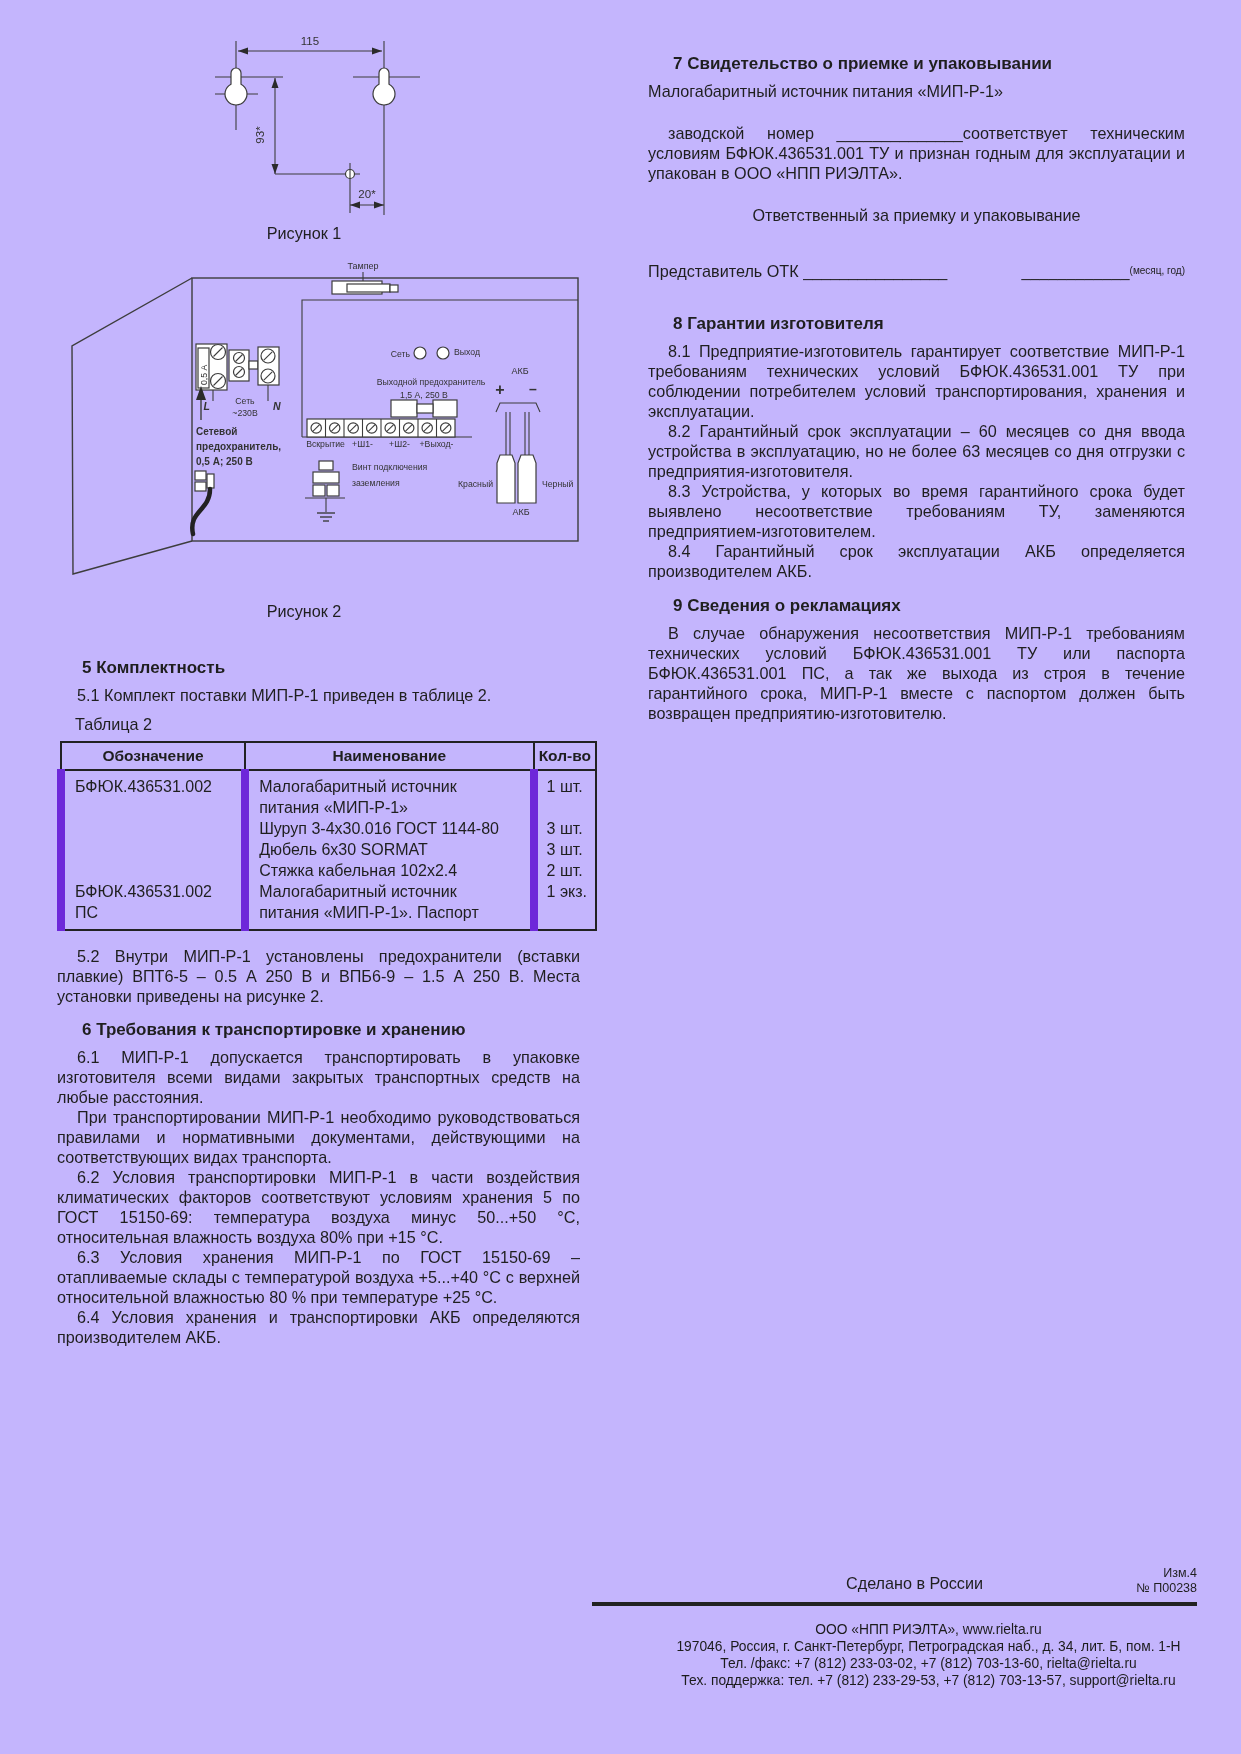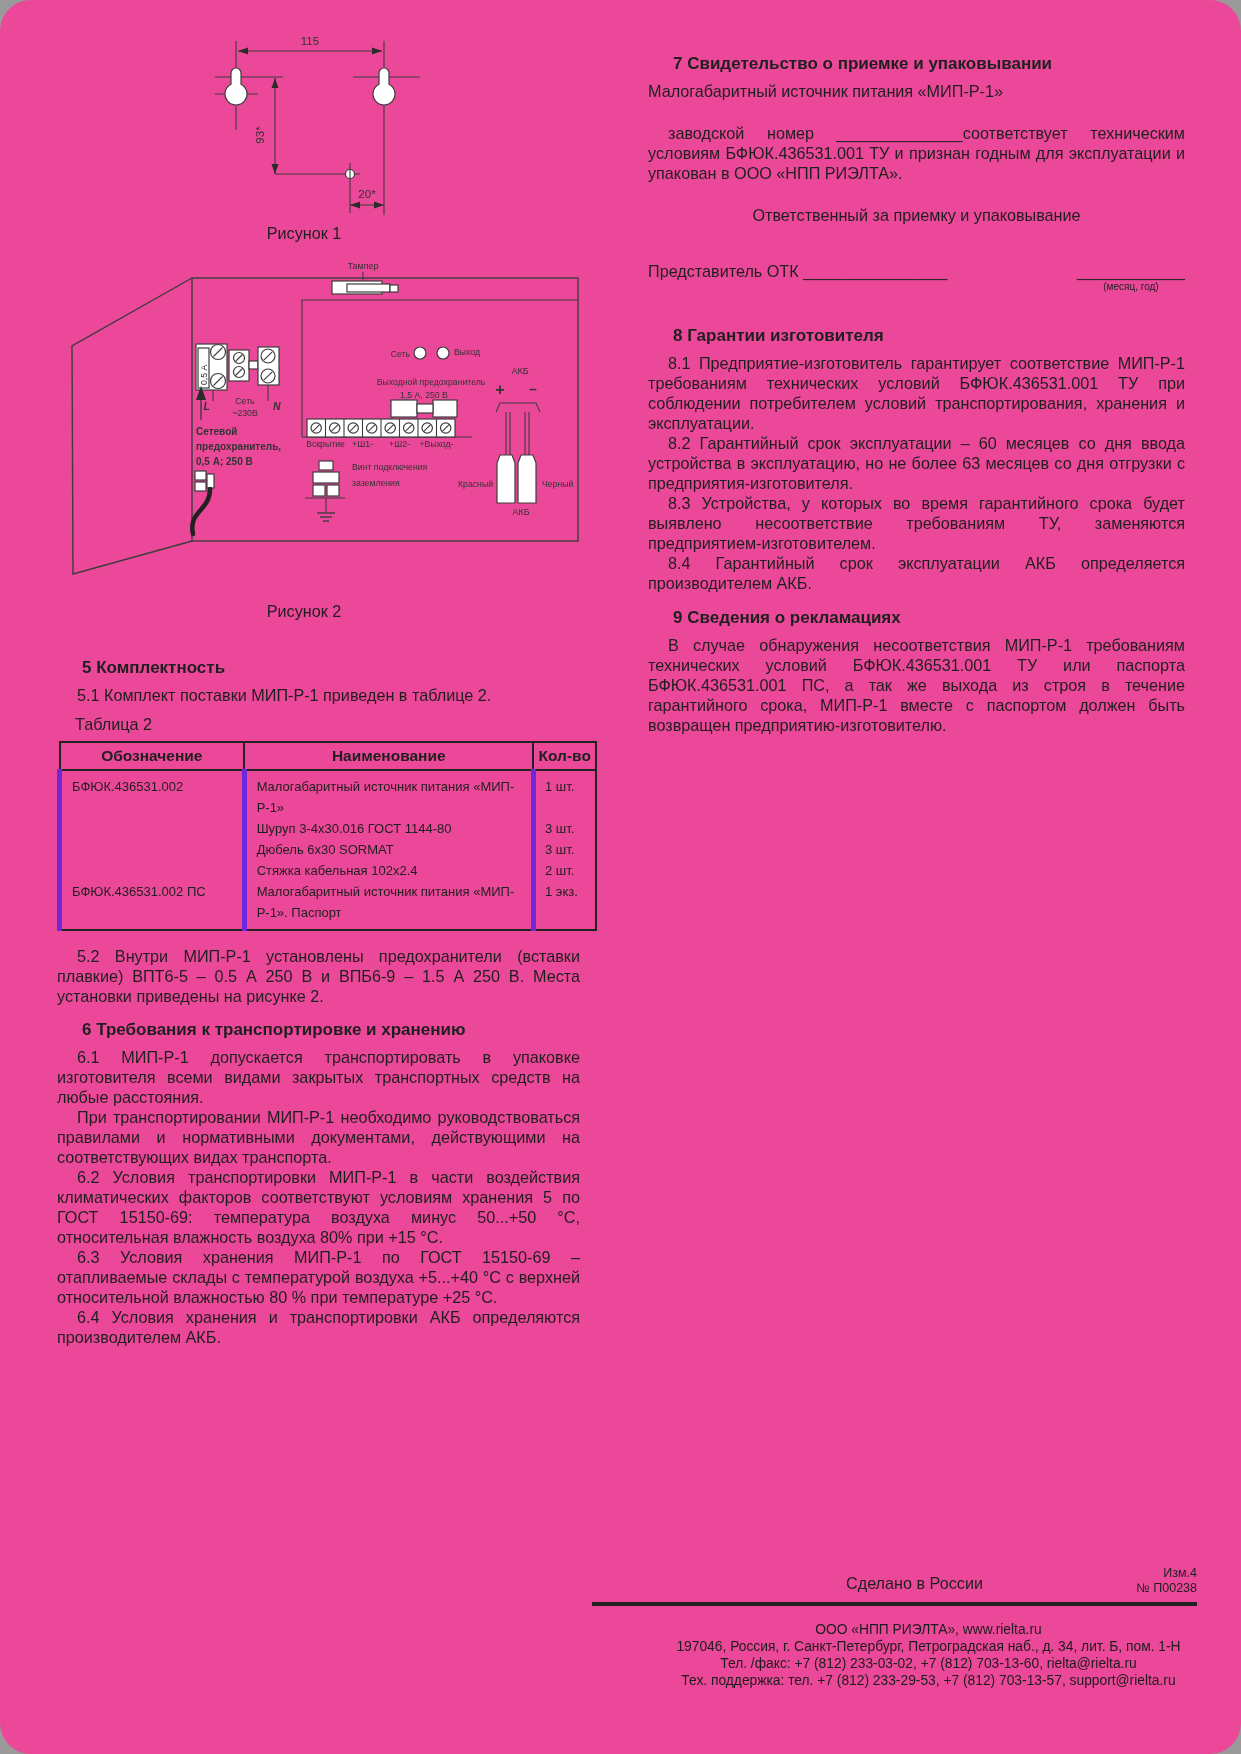--- a/index.html
+++ b/index.html
@@ -1,18 +1,18 @@
 <!DOCTYPE html>
 <html><head>
 <meta charset="utf-8">
 <style>
   html,body { margin:0; padding:0; background:#9a9a9a; }
   .page {
-    position:relative; width:1241px; height:1754px; background:#ec4899;
-    font-family:"Liberation Sans", sans-serif; color:#1f1f1f; overflow:hidden;border-radius:31px;
+    position:relative; width:1241px; height:1754px; background:#c4b5fd;
+    font-family:"Liberation Sans", sans-serif; color:#1f1f1f; overflow:hidden;
   }
   .col-left  { position:absolute; left:57px;  top:30px; width:523px; }
   .col-right { position:absolute; left:648px; top:46px; width:537px; }
 
   .body-p { font-size:16.2px; line-height:20px; text-align:justify; margin:0; }
   .indent { text-indent:20px; }
   .sec-h  { font-size:17px; font-weight:bold; margin:7px; padding-left:18px; line-height:21px; }
   .plain  { font-size:16.2px; line-height:20px; margin:0; }
 
   .fig-wrap { width:494px; }
@@ -20,28 +20,28 @@
   .fig-svg  { display:block; }
   .fig-svg text { font-family:"Liberation Sans", sans-serif; fill:#333; }
   .fig-svg .ln   { stroke:#3d3d3d; stroke-width:1.1; fill:none; }
   .fig-svg .ln2  { stroke:#3d3d3d; stroke-width:1.4; fill:none; }
   .fig-svg .shape{ stroke:#3d3d3d; stroke-width:1.2; fill:#ffffff; }
   .fig-svg .fillb{ fill:#2b2b2b; stroke:none; }
   .fig-svg .thick{ stroke:#222; stroke-width:4.5; fill:none; stroke-linecap:round; }
 
   .tbl { border-collapse:collapse; width:540px; border:2px solid #222; margin-top:7px; }
   .tbl th { border:2px solid #222; font-size:15.5px; font-weight:bold; padding:4px 2px; }
-  .tbl td { border-left:5px solid #6d28d9; border-right:2px solid #222;
-            font-size:13px; line-height:21px; vertical-align:top; padding:0 10px; }
+  .tbl td { border-left:8px solid #6d28d9; border-right:2px solid #222;
+            font-size:16px; line-height:21px; vertical-align:top; padding:0 10px; }
   .tbl tr.first td { padding-top:5px; }
   .tbl tr.last  td { padding-bottom:6px; }
   .tbl td.qty { padding:0 0 0 9px; white-space:nowrap; }
 
   .otk-row { display:flex; justify-content:space-between; align-items:flex-start; }
-  .date-block { display:inline-flex; flex-direction:column; align-items:center;text-align:right; }
+  .date-block { display:inline-flex; flex-direction:row; align-items:center;text-align:right; }
   .date-note { font-size:10px; line-height:12px; color:#222; }
 
   .footer { position:absolute; left:592px; top:1566px; width:605px; }
   .footer-top { position:relative; height:36px; }
   .made-in { position:absolute; left:0; right:0; top:8px; text-align:center;
              padding-left:40px; font-size:16.2px; }
   .rev-block { position:absolute; right:0; top:0; text-align:right;
                font-size:12.5px; line-height:15px; }
   .rule { height:4px; background:#222; }
   .addr { margin-top:15px; padding-left:68px; font-size:13.8px; line-height:17px; color:#1c1c1c;text-align:center; }

